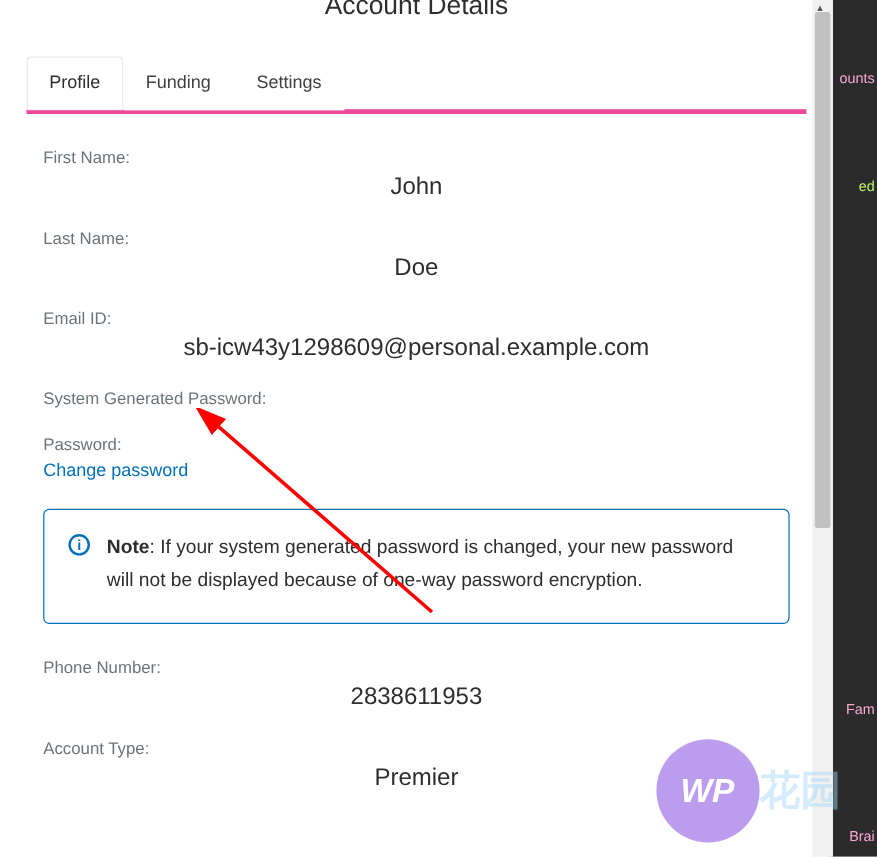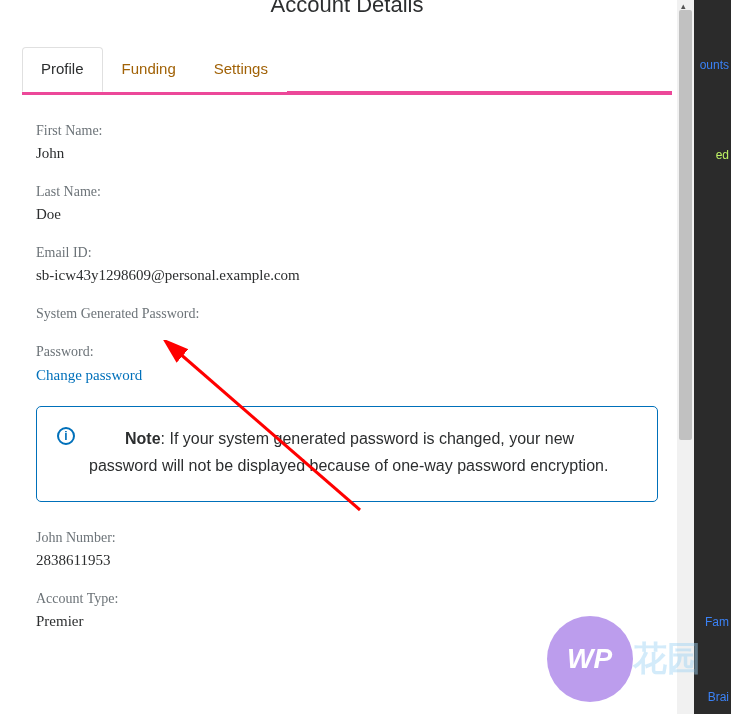--- a/index.html
+++ b/index.html
@@ -15,21 +15,21 @@
     .dark-strip {
       position: absolute;
       right: 0;
       top: 0;
       width: 40px;
       height: 100%;
       background: #2b2b2b;
       z-index: 0;
     }
     .dark-strip .snip {
-      color: #3b82f6;
+      color: #f9a8d4;
       font-size: 12px;
       position: absolute;
       right: 2px;
     }
     .modal-area {
       position: absolute;
       left: 0;
       top: 0;
       width: 694px;
       height: 714px;
@@ -77,45 +77,46 @@
     .tabs {
       display: flex;
       border-bottom: 4px solid #ec4899;
       margin-top: 28px;
       gap: 0;
     }
     .tab {
       padding: 12px 18px 14px 18px;
       font-size: 15px;
       cursor: pointer;
-      color: #a16207;
+      color: #404040;
       border: 1px solid transparent;
       border-bottom: none;
       position: relative;
       top: 1px;
       background: #fff;
     }
     .tab.active {
       color: #2c2e2f;
       border: 1px solid #e0e0e0;
       border-bottom: 1px solid #fff;
       border-radius: 4px 4px 0 0;
     }
     .fields {
       padding: 28px 14px 0 14px;
     }
-    .field { margin-bottom: 22px; font-family: Liberation Serif, serif; }
+    .field { margin-bottom: 22px; }
     .label {
       font-size: 14px;
       color: #6c7378;
       margin-bottom: 6px;
     }
     .value {
-      font-size: 15px;
-      color: #2c2e2f;
+      font-size: 20px;
+      color: #2c2e2f;
+      text-align: center;
     }
     .pw-blur {
       display: inline-block;
       filter: blur(5px);
       user-select: none;
     }
     .link {
       color: #0070ba;
       cursor: pointer;
       font-size: 15px;
@@ -140,21 +141,21 @@
       line-height: 15px;
       text-align: center;
       font-weight: 600;
       margin-top: 2px;
     }
     .note-text {
       font-size: 16px;
       color: #2c2e2f;
       line-height: 1.7;
     }
-    .note-text b { font-weight: 600; margin-left: 36px; }
+    .note-text b { font-weight: 600; }
     .arrow-annot {
       position: absolute;
       left: 160px;
       top: 340px;
       width: 220px;
       height: 180px;
       z-index: 5;
       pointer-events: none;
     }
     .watermark {
@@ -187,21 +188,21 @@
       vertical-align: middle;
       margin-left: -4px;
     }
   </style>
 </head>
 <body>
 
 <div class="dark-strip">
   <span class="snip" style="top:58px">ounts</span>
   <span class="snip" style="top:148px;color:#bef264;font-weight:400">ed</span>
-  <span class="snip" style="top:615px">Fam</span>
+  <span class="snip" style="top:584px">Fam</span>
   <span class="snip" style="top:690px">Brai</span>
 </div>
 
 <div class="modal-area">
 
   <div class="scroll-track">
     <div class="scroll-arrow-up">▴</div>
     <div class="scroll-thumb"></div>
   </div>
 
@@ -242,21 +243,21 @@
       </div>
 
       <div class="note-box">
         <div class="info-icon">i</div>
         <div class="note-text">
           <b>Note</b><span>: If your system generated password is changed, your new password will not be displayed because of one-way password encryption.</span>
         </div>
       </div>
 
       <div class="field">
-        <div class="label">John Number:</div>
+        <div class="label">Phone Number:</div>
         <div class="value">2838611953</div>
       </div>
 
       <div class="field">
         <div class="label">Account Type:</div>
         <div class="value">Premier</div>
       </div>
 
 
     </div>

